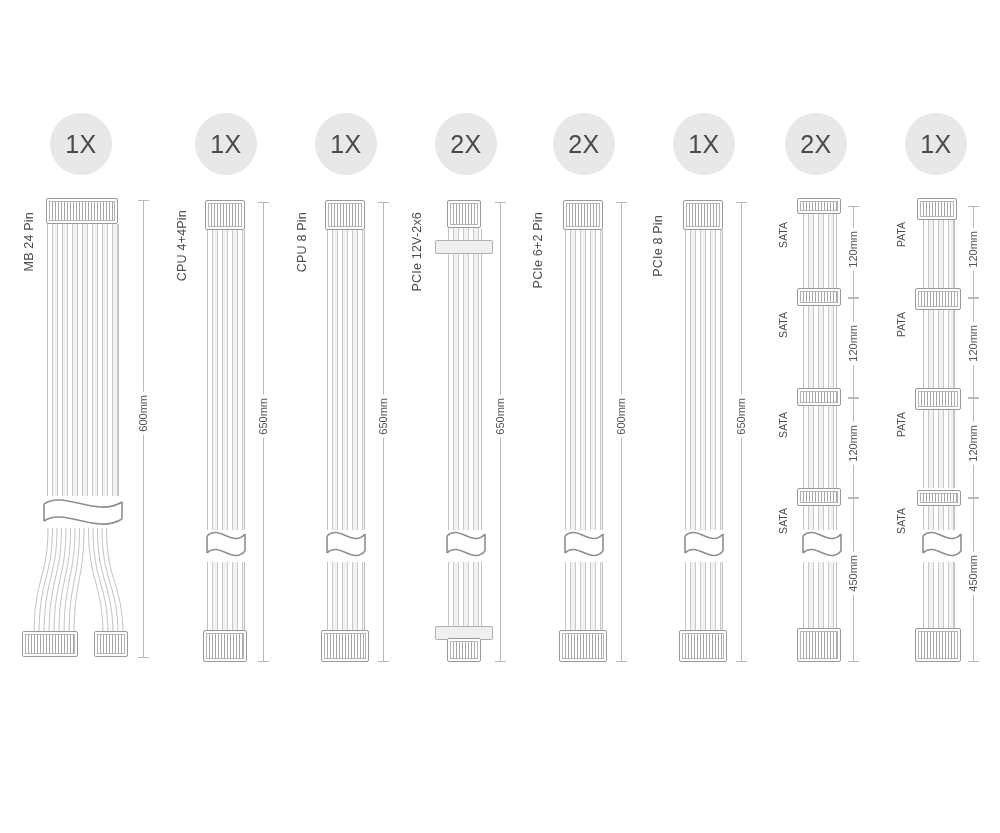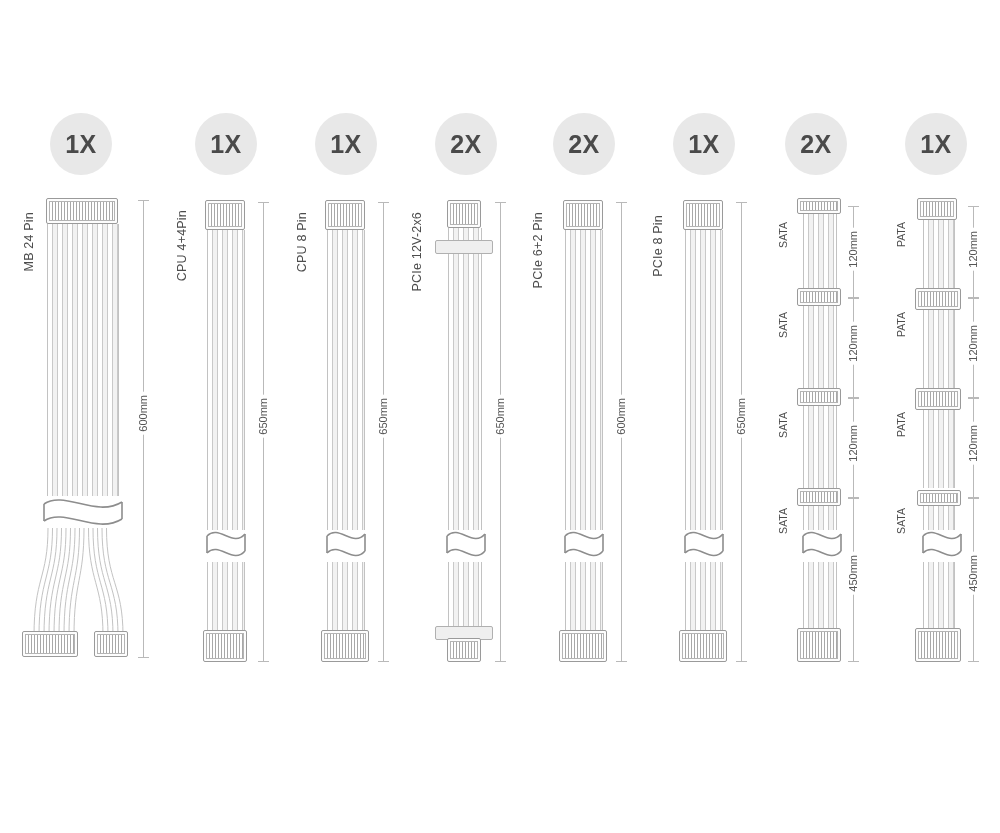--- a/index.html
+++ b/index.html
@@ -27,21 +27,21 @@
   }
   
   .qty-badge {
     position: absolute;
     width: 62px;
     height: 62px;
     border-radius: 50%;
     background: #e8e8e8;
     color: #4a4a4a;
     font-size: 25px;
-    font-weight: bold;
+    font-weight: normal;
     letter-spacing: 0.5px;
     display: flex;
     align-items: center;
     justify-content: center;
   }
   
   .side-label {
     position: absolute;
     writing-mode: vertical-rl;
     transform: rotate(180deg);

